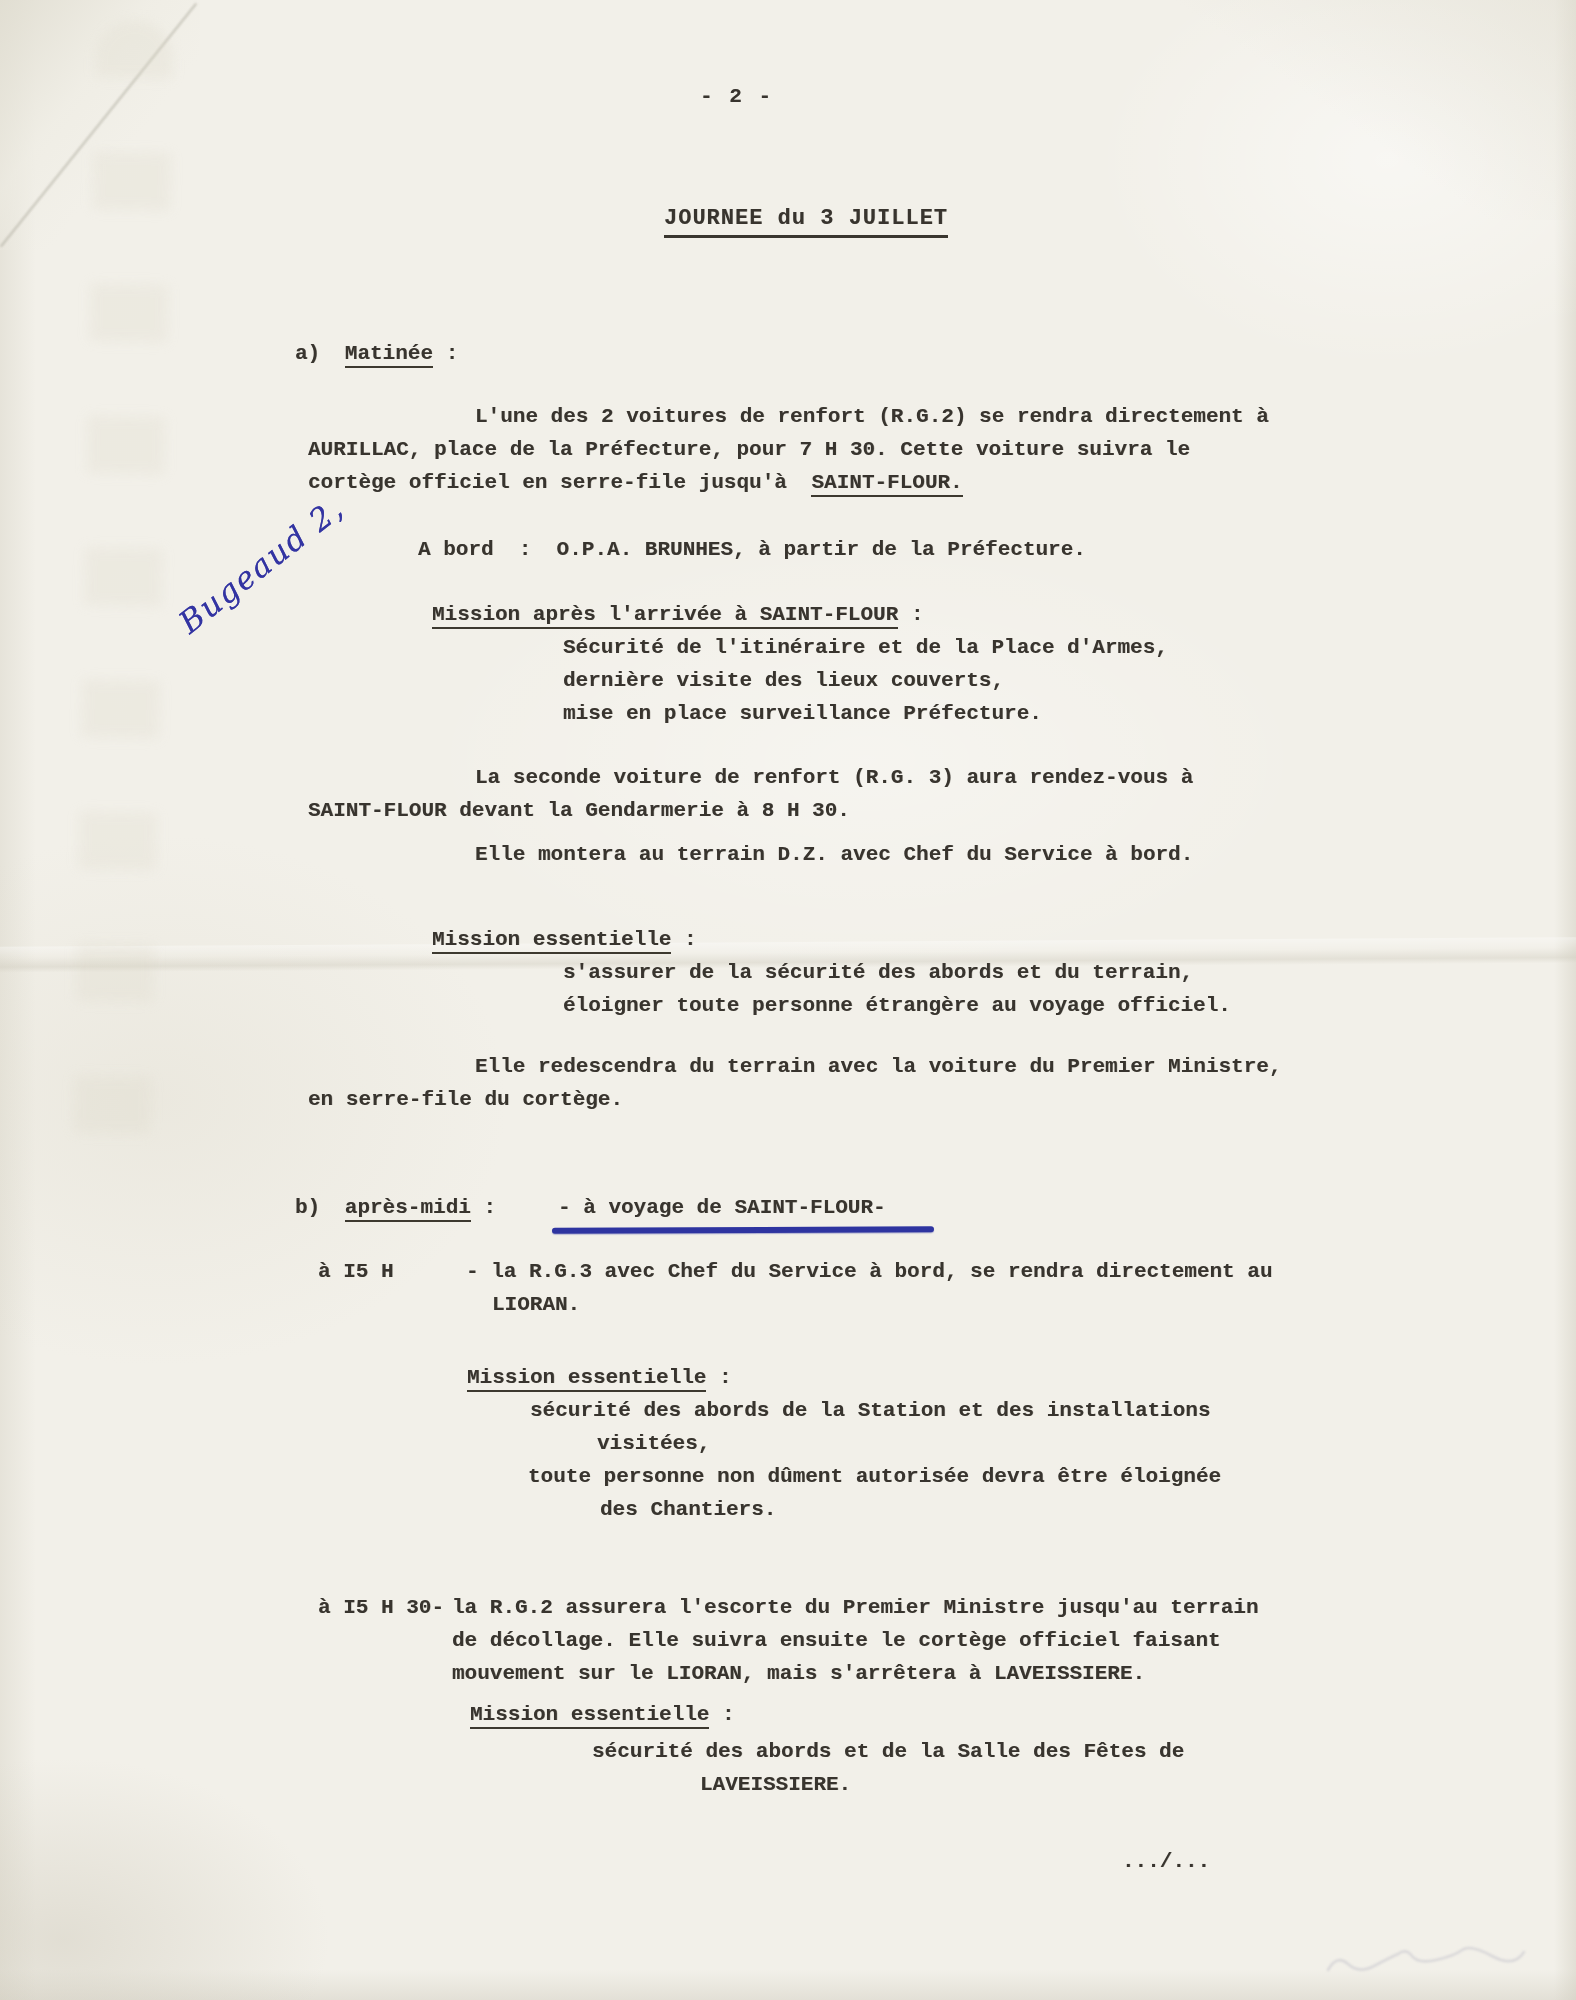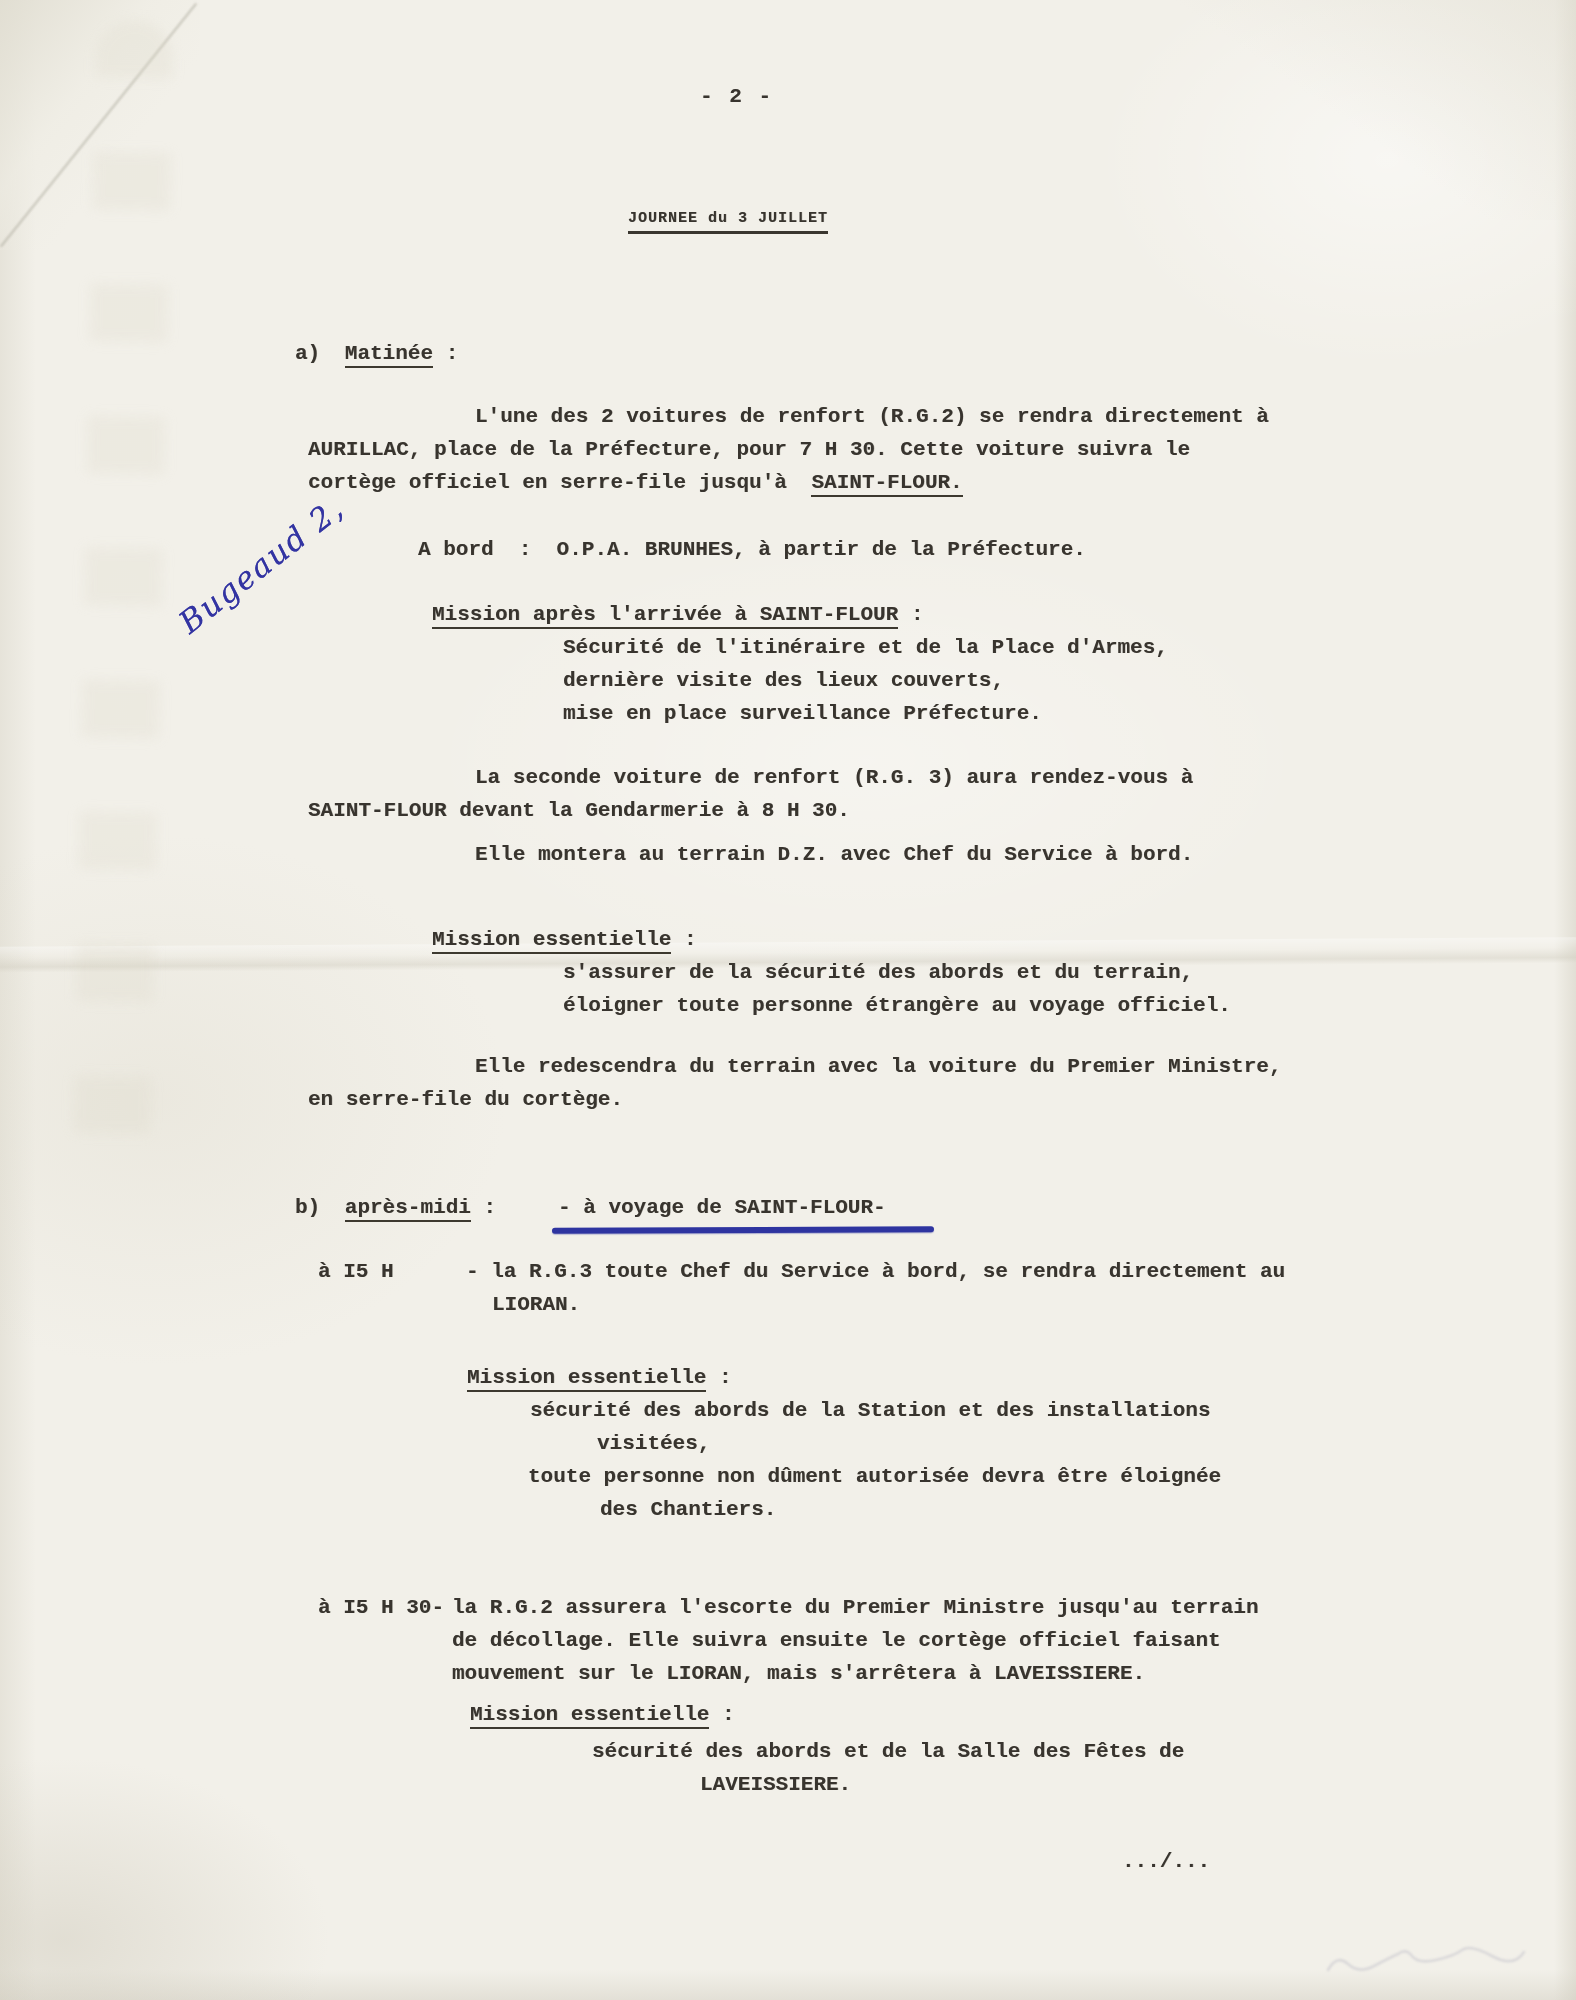--- a/index.html
+++ b/index.html
@@ -20,21 +20,21 @@
       radial-gradient(500px 380px at 10% 55%, rgba(222,218,204,0.35), rgba(222,218,204,0) 70%),
       radial-gradient(600px 300px at 55% 38%, rgba(255,255,255,0.30), rgba(255,255,255,0) 75%),
       radial-gradient(380px 260px at 4% 97%, rgba(205,200,185,0.45), rgba(205,200,185,0) 70%),
       linear-gradient(90deg, rgba(210,206,192,0.38) 0, rgba(210,206,192,0) 36px),
       linear-gradient(270deg, rgba(206,202,188,0.45) 0, rgba(206,202,188,0) 22px),
       linear-gradient(0deg, rgba(204,200,186,0.40) 0, rgba(204,200,186,0) 30px);
   }
   .ln{position:absolute;white-space:pre;font-size:21px;line-height:33px;
       text-shadow:0.4px 0.4px 0.6px rgba(56,52,46,0.40);}
   .u{border-bottom:2px solid #3d392f;padding-bottom:1px;margin-left:12px;}
-  .title-line{font-size:15px;letter-spacing:1px;}
+  .title-line{font-size:22px;letter-spacing:1px;margin-left:36px;}
   .title-u{border-bottom:3px solid #3a362f;padding-bottom:4px;}
   .pageno{letter-spacing:2px;}
   .handwriting{
     position:absolute;left:183px;top:608px;
     font-family:"DejaVu Serif",serif;font-style:italic;font-weight:normal;
     font-size:31px;color:#3334a2;letter-spacing:2px;
     transform:rotate(-38deg);transform-origin:0 50%;
     text-shadow:0 0 0.5px rgba(51,52,162,0.8);
   }
   .blue-underline{
@@ -101,21 +101,21 @@
   <div class="ln" style="left:475px;top:1050px">Elle redescendra du terrain avec la voiture du Premier Ministre,</div>
   <div class="ln" style="left:308px;top:1083px">en serre-file du cortège.</div>
 
   <div class="handwriting">Bugeaud 2,</div>
 
   <div class="ln" style="left:295px;top:1191px"><span>b) </span><span class="u">après-midi</span><span> :</span></div>
   <div class="ln" style="left:558px;top:1191px">- à voyage de SAINT-FLOUR-</div>
   <div class="blue-underline artifact"></div>
 
   <div class="ln" style="left:318px;top:1255px">à I5 H</div>
-  <div class="ln" style="left:466px;top:1255px">- la R.G.3 toute Chef du Service à bord, se rendra directement au</div>
+  <div class="ln" style="left:466px;top:1255px">- la R.G.3 avec Chef du Service à bord, se rendra directement au</div>
   <div class="ln" style="left:492px;top:1288px">LIORAN.</div>
 
   <div class="ln" style="left:455px;top:1361px"><span class="u">Mission essentielle</span><span> :</span></div>
   <div class="ln" style="left:530px;top:1394px">sécurité des abords de la Station et des installations</div>
   <div class="ln" style="left:597px;top:1427px">visitées,</div>
   <div class="ln" style="left:528px;top:1460px">toute personne non dûment autorisée devra être éloignée</div>
   <div class="ln" style="left:600px;top:1493px">des Chantiers.</div>
 
   <div class="ln" style="left:318px;top:1591px">à I5 H 30-</div>
   <div class="ln" style="left:452px;top:1591px">la R.G.2 assurera l'escorte du Premier Ministre jusqu'au terrain</div>

